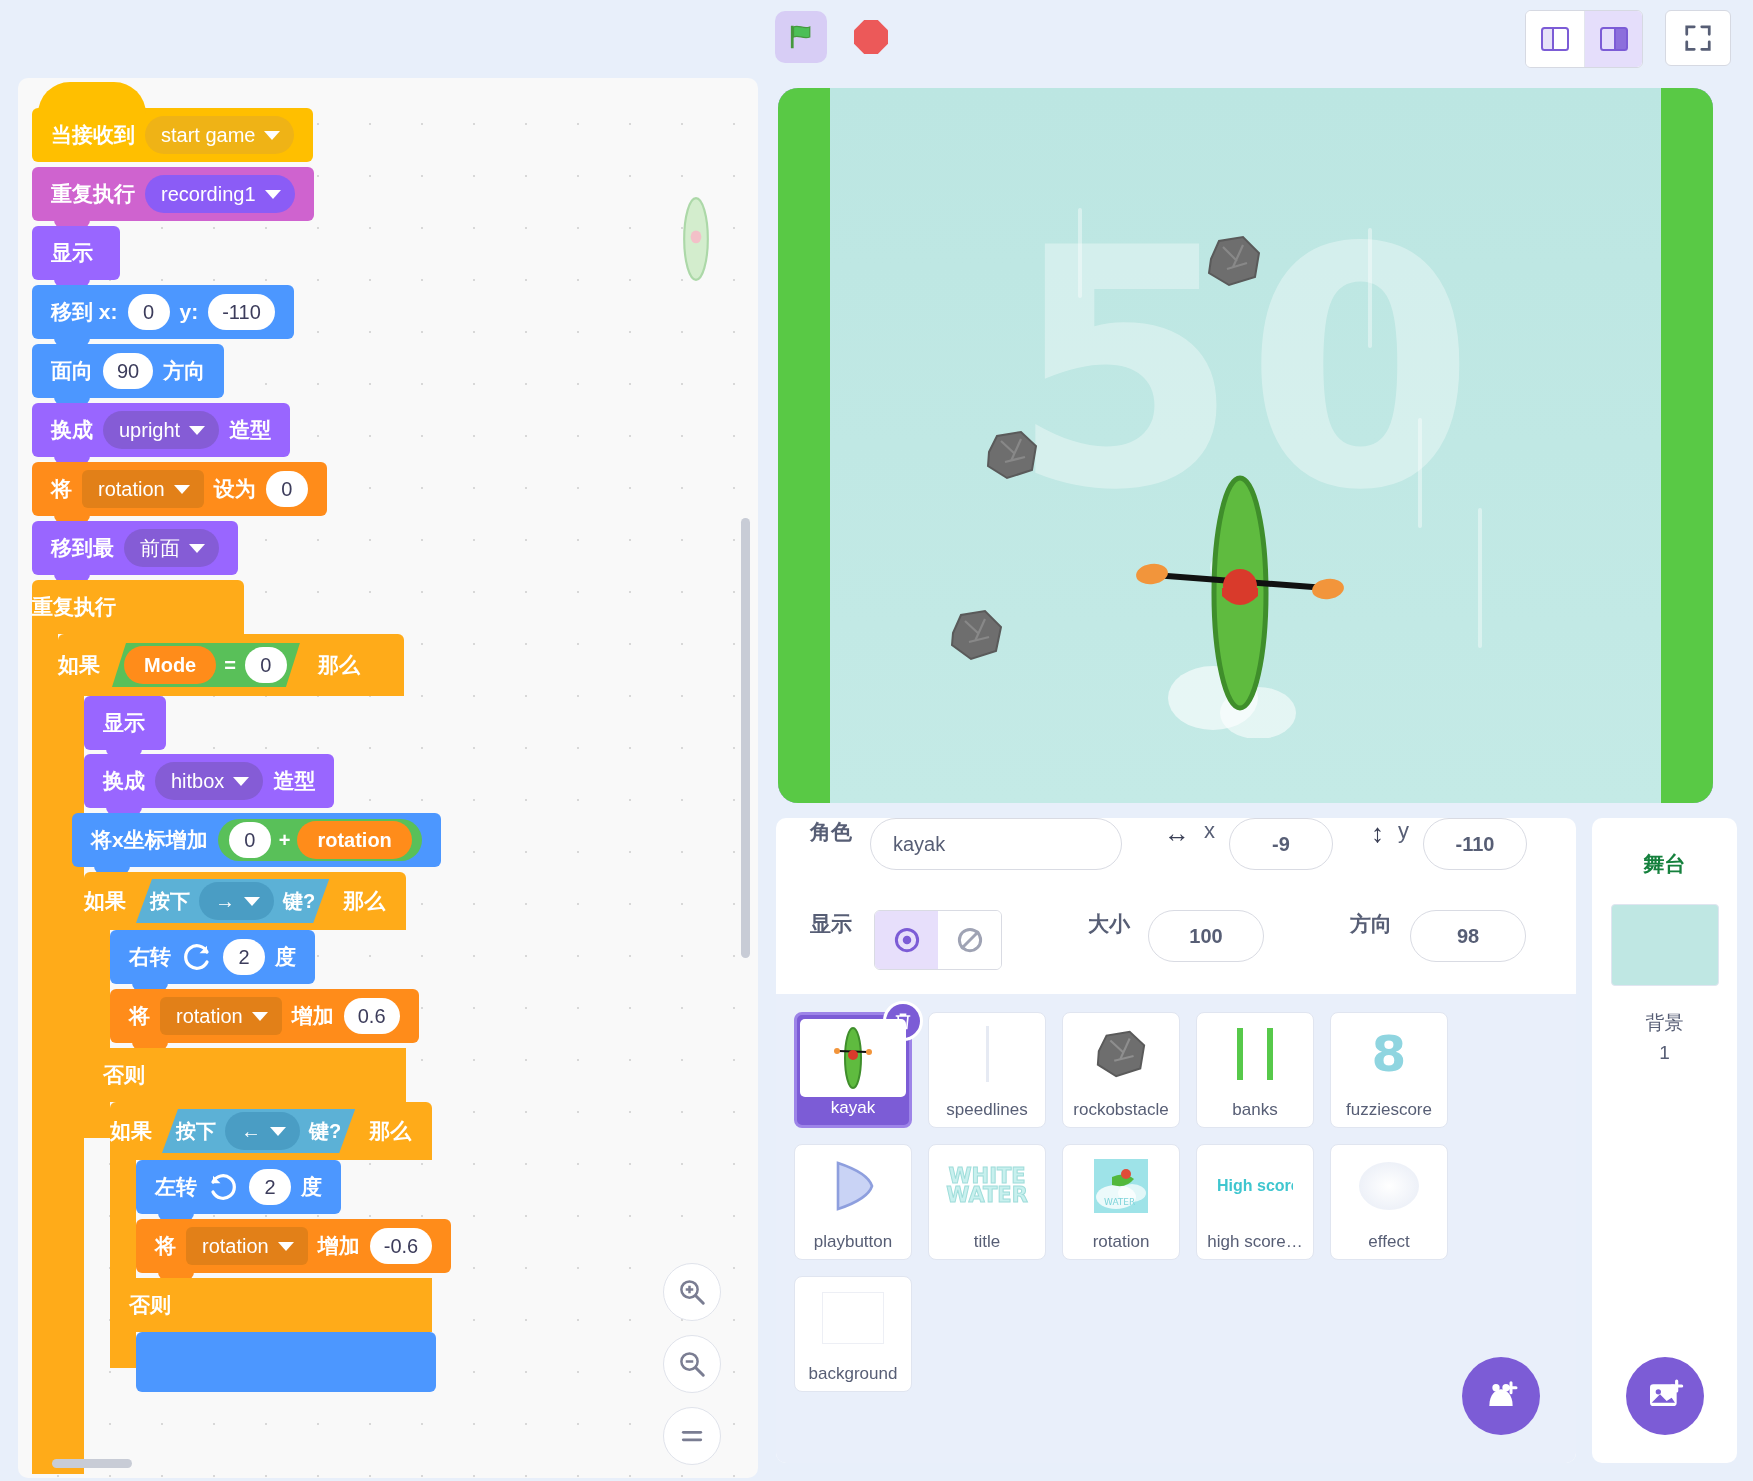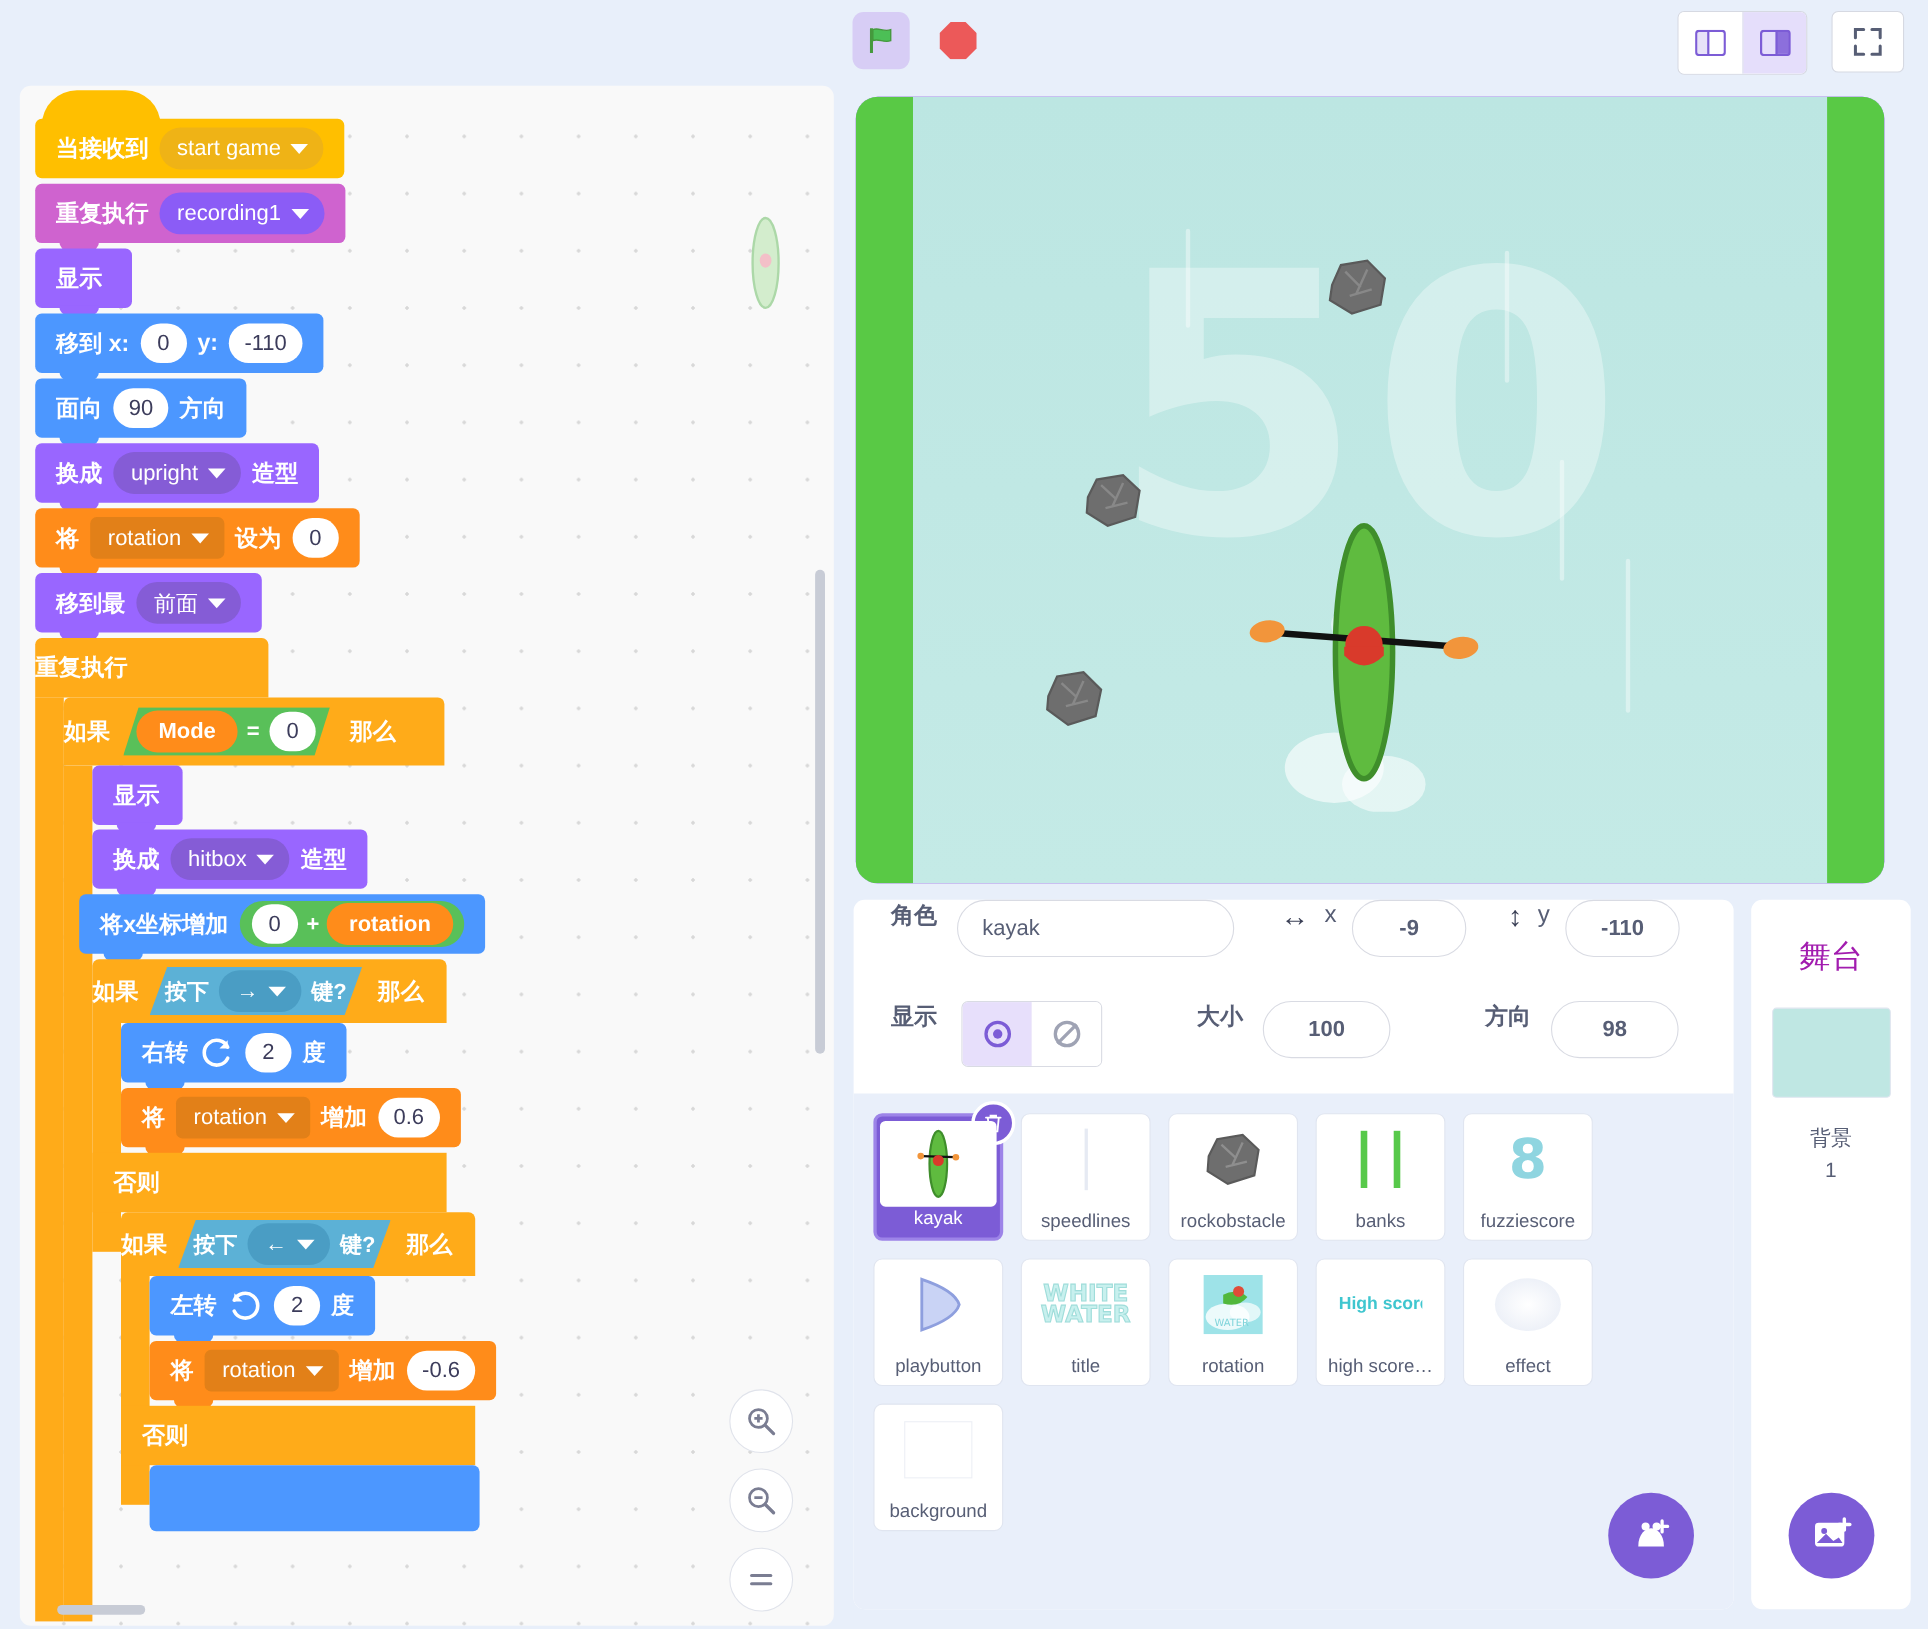--- a/index.html
+++ b/index.html
@@ -195,21 +195,21 @@
   .add-sprite-btn {
     position:absolute; right:36px; bottom:28px; width:78px; height:78px; border-radius:50%;
     background:#7C5CD6; display:flex; align-items:center; justify-content:center;
   }
 
   
   .stage-panel {
     position:absolute; left:1592px; top:818px; width:145px; height:645px;
     background:#fff; border-radius:10px; text-align:center;
   }
-  .stage-title { font-size:29px; color:#a21caf; font-weight:normal; padding-top:32px; }
+  .stage-title { font-size:21px; color:#15803d; font-weight:bold; padding-top:32px; }
   .stage-thumb { width:108px; height:82px; background:#BFE7E3; margin:26px auto 0;
                  border-radius:4px; border:1px solid #E0E5F0; }
   .stage-sub { font-size:19px; color:#575E75; margin-top:24px; }
   .stage-count { font-size:19px; color:#575E75; margin-top:6px; }
   .add-bg-btn {
     position:absolute; left:50%; transform:translateX(-50%); bottom:28px;
     width:78px; height:78px; border-radius:50%; background:#7C5CD6;
     display:flex; align-items:center; justify-content:center;
   }
 </style>

